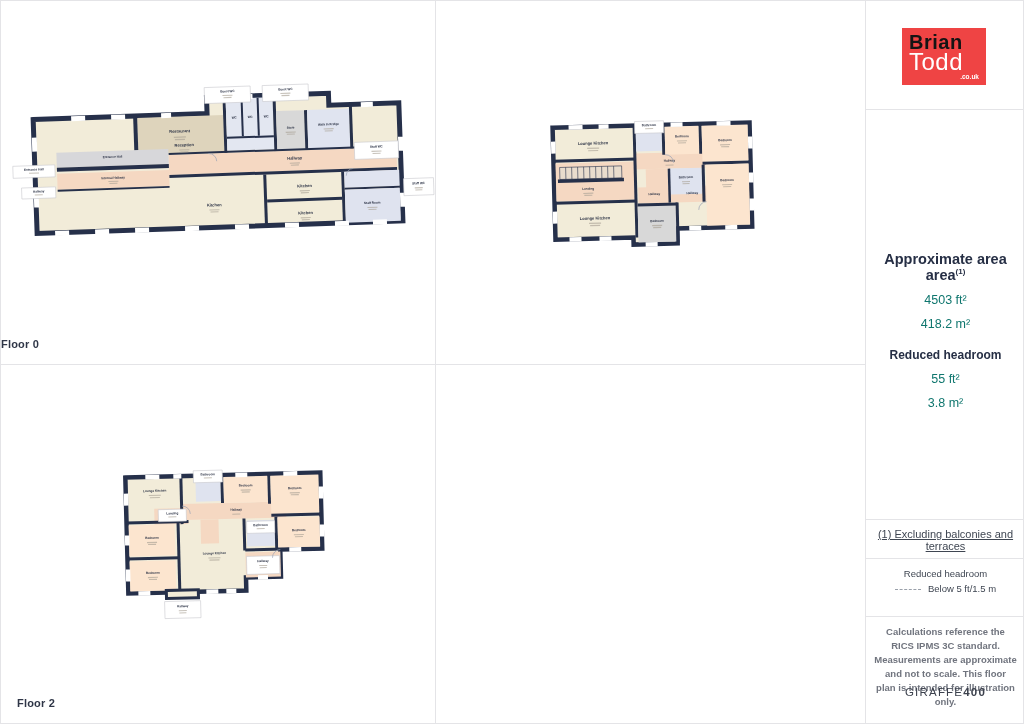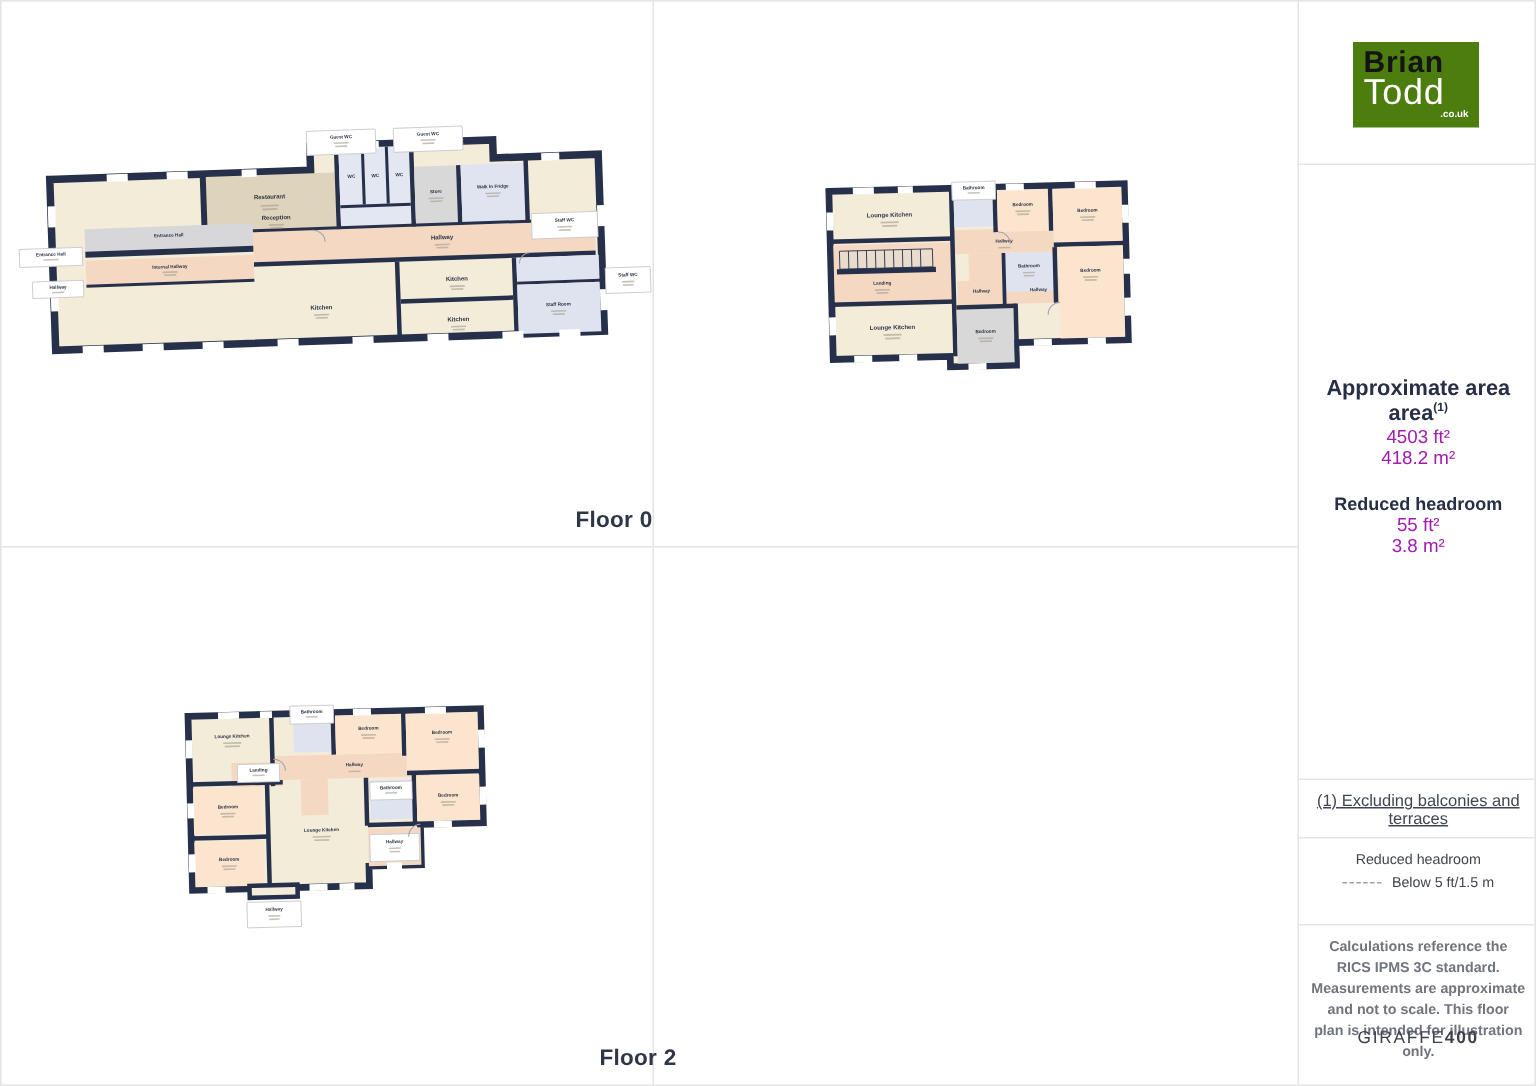--- a/index.html
+++ b/index.html
@@ -6,38 +6,38 @@
   .page {
     position:relative; width:1024px; height:724px;
     background:#fff; overflow:hidden;
     font-family:"Liberation Sans", sans-serif;
     border:1px solid #e4e4e7; box-sizing:border-box;
   }
   .gridline { position:absolute; background:#e4e4e7; }
   .v { width:1px; } .h { height:1px; }
 
   .floor-label {
-    position:absolute; text-align:right;
-    font-size:15px; font-weight:600; color:#2f3647; letter-spacing:.2px;
+    position:absolute; text-align:left;
+    font-size:11px; font-weight:600; color:#2f3647; letter-spacing:.2px;
   }
 
   
   .sidebar { position:absolute; left:865px; top:0; width:159px; height:724px; }
   .logo {
     position:absolute; left:36px; top:27px; width:84px; height:57px;
-    background:#4d7c0f; color:#fff; box-sizing:border-box; padding:5px 7px 3px 7px;
+    background:#ef4444; color:#fff; box-sizing:border-box; padding:5px 7px 3px 7px;
   }
   .logo .l1 { font-weight:800; font-size:20px; line-height:18px; color:#141414; letter-spacing:.5px; }
   .logo .l2 { font-weight:400; font-size:24px; line-height:22px; color:#ffffff; letter-spacing:.5px; }
   .logo .l3 { font-size:6.5px; text-align:right; color:#ffffff; margin-top:0px; font-weight:700; }
 
   .area-block { position:absolute; left:0; top:250px; width:159px; text-align:center; color:#262f45; }
   .area-title { font-size:14.5px; font-weight:700; }
   .area-title sup { font-size:8px; font-weight:700; }
-  .area-val { font-size:12.5px; color:#a21caf;text-align:center; }
+  .area-val { font-size:12.5px; margin-top:10px; color:#0f766e;text-align:center; }
   .rh-title { font-size:12px; font-weight:700; margin-top:17px; }
 
   .note-row { position:absolute; left:0; top:527px; width:159px; text-align:center;
               font-size:11px; color:#3f4652;text-decoration:underline; }
   .legend-block { position:absolute; left:0; top:567px; width:159px; text-align:center;
               font-size:9.5px; color:#3f4652; }
   .legend-row { margin-top:4px; }
   .dash-swatch { display:inline-block; width:26px; border-top:1.4px dashed #9aa0aa;
                  vertical-align:middle; margin-right:7px; }
   .disclaimer { position:absolute; left:8px; top:624px; width:143px; text-align:center;

